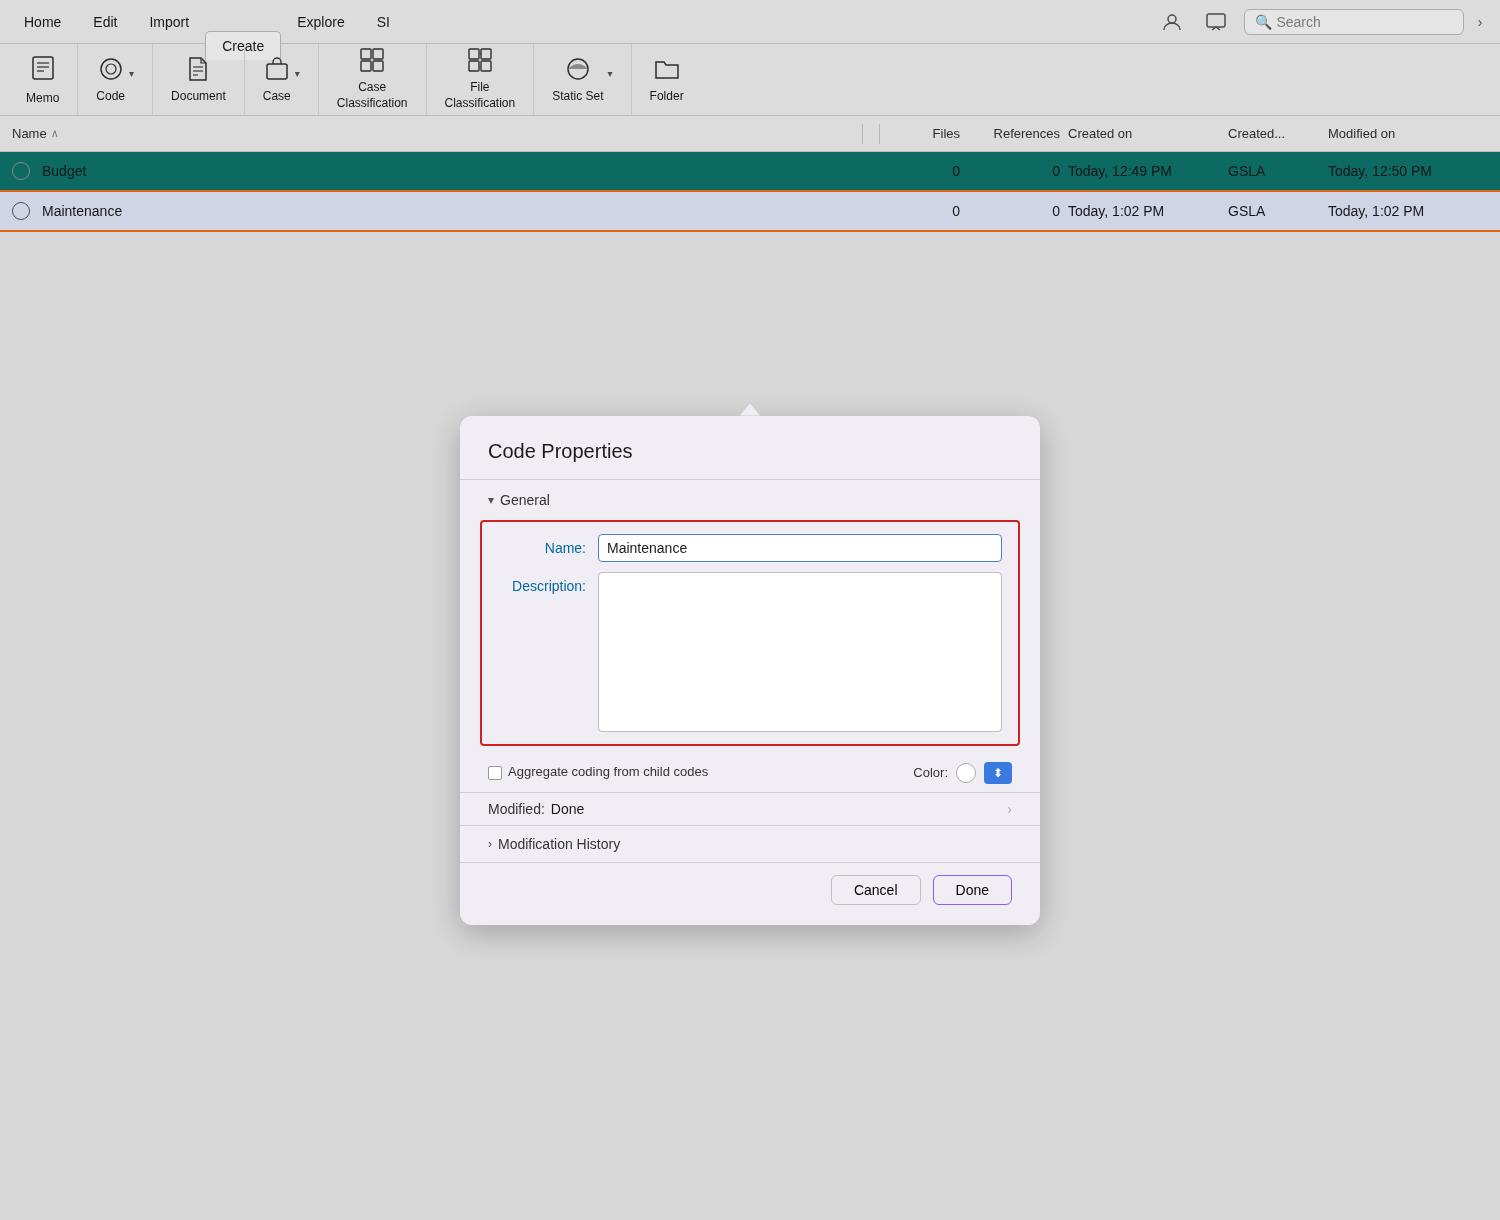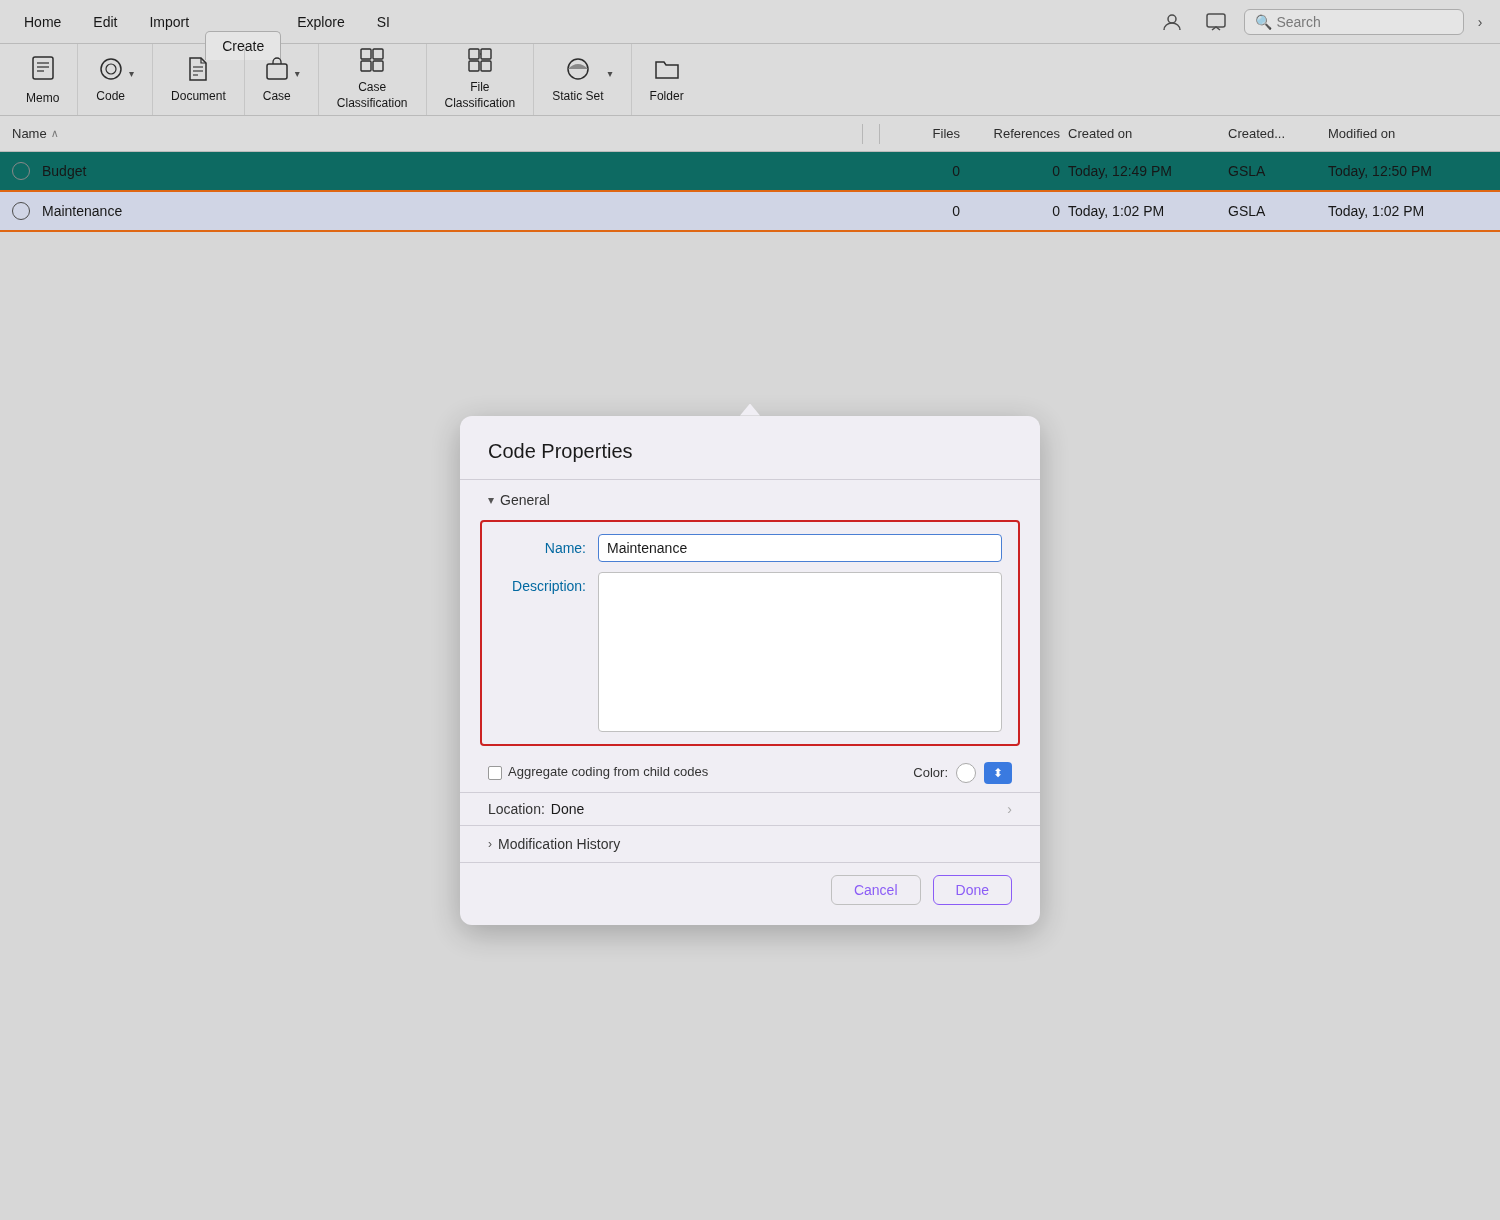--- a/index.html
+++ b/index.html
@@ -307,21 +307,21 @@
       padding: 12px 28px 20px 28px;
       border-top: 1px solid #d0cdd6;
     }
     .btn {
       padding: 6px 22px;
       font-size: 14px;
       border-radius: 6px;
       cursor: pointer;
       border: 1px solid #c0c0c0;
       background: #f0eef4;
-      color: #8b5cf6;
+      color: #000000;
     }
     .btn-primary {
       background: #f0eef4;
       border: 1px solid #8b5cf6;
     }
 
     
     .dialog-caret {
       width: 20px; height: 12px;
       background: #f0eef4;
@@ -537,21 +537,21 @@
       <div class="color-row">
         <span>Color:</span>
         <div class="color-circle"></div>
         <div class="color-dropdown">
           <span class="color-dropdown-arrow">⬍</span>
         </div>
       </div>
     </div>
 
     <div class="location-row">
-      <span class="location-label">Location:</span>
+      <span class="location-label">Modified:</span>
       <span class="location-value">Done</span>
       <span class="location-arrow">›</span>
     </div>
 
     <div class="mod-history-section">
       <span class="mod-chevron">›</span>
       <span>Modification History</span>
     </div>
 
     <div class="dialog-footer">

